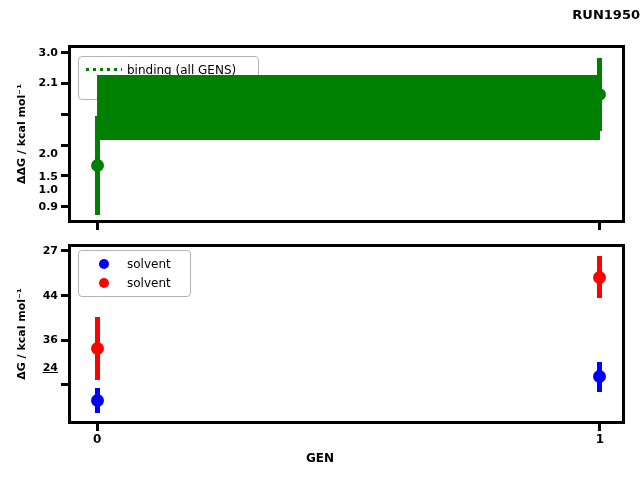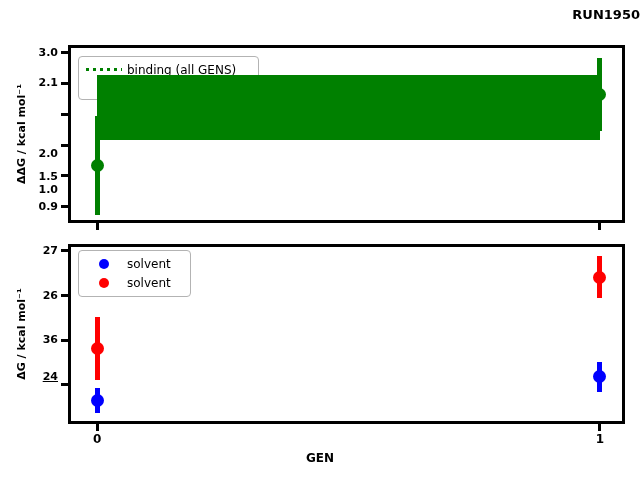--- a/index.html
+++ b/index.html
@@ -98,25 +98,25 @@
     <div class="tick" style="left: 61px; top: 51.0532px; width: 7px; height: 3px;"></div>
     <div class="ytick-label" style="top: 44.5532px;">3.0</div>
     <div class="tick" style="left: 95.6473px; top: 223px; width: 3px; height: 7px;"></div>
     <div class="tick" style="left: 598.375px; top: 223px; width: 3px; height: 7px;"></div>
     <div class="band" style="left: 97.1473px; top: 74.766px; width: 502.727px; height: 65.4043px; background: rgb(0, 128, 0);"></div>
     <div class="errbar" style="left: 94.6473px; top: 116.106px; height: 98.7234px; background: rgb(0, 128, 0);"></div>
     <div class="errbar" style="left: 597.375px; top: 58.1064px; height: 72.8085px; background: rgb(0, 128, 0);"></div>
     <div class="marker" style="left: 90.6473px; top: 158.968px; background: rgb(0, 128, 0);"></div>
     <div class="marker" style="left: 593.375px; top: 88.0106px; background: rgb(0, 128, 0);"></div>
     <div class="tick" style="left: 61px; top: 383.424px; width: 7px; height: 3px;"></div>
-    <div class="ytick-label" style="top: 369px; text-decoration: underline;">24</div>
+    <div class="ytick-label" style="top: 360px; text-decoration: underline;">24</div>
     <div class="tick" style="left: 61px; top: 338.754px; width: 7px; height: 3px;"></div>
     <div class="ytick-label" style="top: 332.254px;">36</div>
     <div class="tick" style="left: 61px; top: 294.084px; width: 7px; height: 3px;"></div>
-    <div class="ytick-label" style="top: 287.584px;">26</div>
+    <div class="ytick-label" style="top: 287.584px;">44</div>
     <div class="tick" style="left: 61px; top: 249.414px; width: 7px; height: 3px;"></div>
     <div class="ytick-label" style="top: 242.914px;">27</div>
     <div class="tick" style="left: 95.6473px; top: 424px; width: 3px; height: 7px;"></div>
     <div class="xtick-label" style="left: 85.1473px; top: 432px;">0</div>
     <div class="tick" style="left: 598.375px; top: 424px; width: 3px; height: 7px;"></div>
     <div class="xtick-label" style="left: 587.875px; top: 432px;">1</div>
     <div class="errbar" style="left: 94.6473px; top: 388.051px; height: 25.0152px; background: rgb(0, 0, 255);"></div>
     <div class="errbar" style="left: 597.375px; top: 361.695px; height: 30.3756px; background: rgb(0, 0, 255);"></div>
     <div class="errbar" style="left: 94.6473px; top: 316.579px; height: 63.4315px; background: rgb(255, 0, 0);"></div>
     <div class="errbar" style="left: 597.375px; top: 256.274px; height: 41.9898px; background: rgb(255, 0, 0);"></div>

